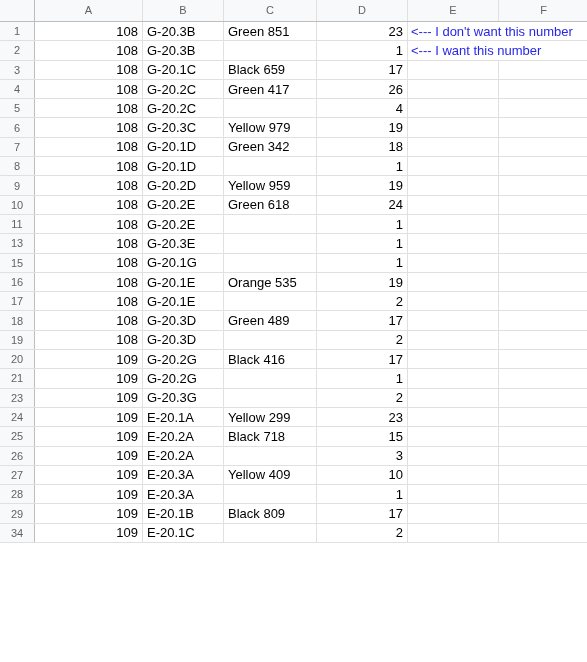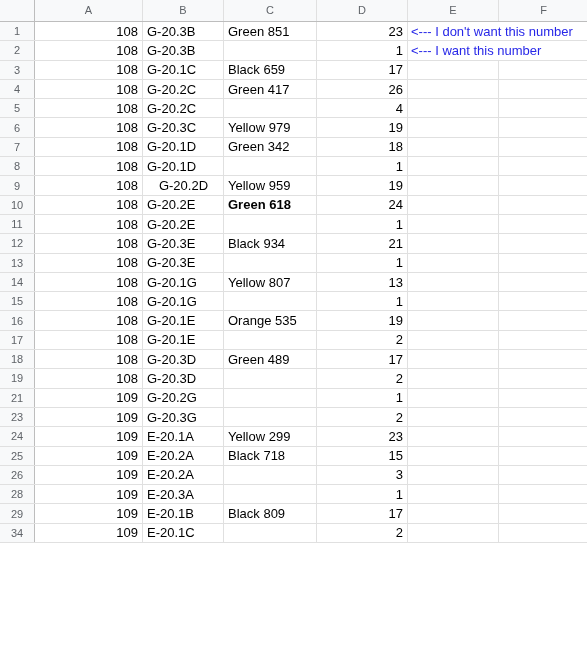--- a/index.html
+++ b/index.html
@@ -196,68 +196,50 @@
           <td class="cell num" style="width: 107px;">108</td>
           <td class="cell txt" style="width: 80px;">G-20.1D</td>
           <td class="cell txt" style="width: 92px;"></td>
           <td class="cell num" style="width: 90px;">1</td>
           <td class="cell txt" style="width: 90px;"></td>
           <td class="cell txt last" style="width: 89px;"></td>
         </tr>
         <tr class="datarow">
           <td class="rowhead">9</td>
           <td class="cell num" style="width: 107px;">108</td>
-          <td class="cell txt" style="width: 80px; text-align: center;">G-20.2D</td>
+          <td class="cell txt" style="width: 80px;">G-20.2D</td>
           <td class="cell txt" style="width: 92px;">Yellow 959</td>
           <td class="cell num" style="width: 90px;">19</td>
           <td class="cell txt" style="width: 90px;"></td>
           <td class="cell txt last" style="width: 89px;"></td>
         </tr>
         <tr class="datarow">
           <td class="rowhead">10</td>
           <td class="cell num" style="width: 107px;">108</td>
           <td class="cell txt" style="width: 80px;">G-20.2E</td>
-          <td class="cell txt" style="width: 92px; font-weight: bold;">Green 618</td>
+          <td class="cell txt" style="width: 92px;">Green 618</td>
           <td class="cell num" style="width: 90px;">24</td>
           <td class="cell txt" style="width: 90px;"></td>
           <td class="cell txt last" style="width: 89px;"></td>
         </tr>
         <tr class="datarow">
           <td class="rowhead">11</td>
           <td class="cell num" style="width: 107px;">108</td>
           <td class="cell txt" style="width: 80px;">G-20.2E</td>
           <td class="cell txt" style="width: 92px;"></td>
           <td class="cell num" style="width: 90px;">1</td>
           <td class="cell txt" style="width: 90px;"></td>
           <td class="cell txt last" style="width: 89px;"></td>
         </tr>
         <tr class="datarow">
-          <td class="rowhead">12</td>
+          <td class="rowhead">13</td>
           <td class="cell num" style="width: 107px;">108</td>
           <td class="cell txt" style="width: 80px;">G-20.3E</td>
-          <td class="cell txt" style="width: 92px;">Black 934</td>
-          <td class="cell num" style="width: 90px;">21</td>
-          <td class="cell txt" style="width: 90px;"></td>
-          <td class="cell txt last" style="width: 89px;"></td>
-        </tr>
-        <tr class="datarow">
-          <td class="rowhead">13</td>
-          <td class="cell num" style="width: 107px;">108</td>
-          <td class="cell txt" style="width: 80px;">G-20.3E</td>
-          <td class="cell txt" style="width: 92px;"></td>
-          <td class="cell num" style="width: 90px;">1</td>
-          <td class="cell txt" style="width: 90px;"></td>
-          <td class="cell txt last" style="width: 89px;"></td>
-        </tr>
-        <tr class="datarow">
-          <td class="rowhead">14</td>
-          <td class="cell num" style="width: 107px;">108</td>
-          <td class="cell txt" style="width: 80px;">G-20.1G</td>
-          <td class="cell txt" style="width: 92px;">Yellow 807</td>
-          <td class="cell num" style="width: 90px;">13</td>
+          <td class="cell txt" style="width: 92px;"></td>
+          <td class="cell num" style="width: 90px;">1</td>
           <td class="cell txt" style="width: 90px;"></td>
           <td class="cell txt last" style="width: 89px;"></td>
         </tr>
         <tr class="datarow">
           <td class="rowhead">15</td>
           <td class="cell num" style="width: 107px;">108</td>
           <td class="cell txt" style="width: 80px;">G-20.1G</td>
           <td class="cell txt" style="width: 92px;"></td>
           <td class="cell num" style="width: 90px;">1</td>
           <td class="cell txt" style="width: 90px;"></td>
@@ -293,20 +275,29 @@
         <tr class="datarow">
           <td class="rowhead">19</td>
           <td class="cell num" style="width: 107px;">108</td>
           <td class="cell txt" style="width: 80px;">G-20.3D</td>
           <td class="cell txt" style="width: 92px;"></td>
           <td class="cell num" style="width: 90px;">2</td>
           <td class="cell txt" style="width: 90px;"></td>
           <td class="cell txt last" style="width: 89px;"></td>
         </tr>
         <tr class="datarow">
+          <td class="rowhead">20</td>
+          <td class="cell num" style="width: 107px;">109</td>
+          <td class="cell txt" style="width: 80px;">G-20.2G</td>
+          <td class="cell txt" style="width: 92px;">Black 416</td>
+          <td class="cell num" style="width: 90px;">17</td>
+          <td class="cell txt" style="width: 90px;"></td>
+          <td class="cell txt last" style="width: 89px;"></td>
+        </tr>
+        <tr class="datarow">
           <td class="rowhead">21</td>
           <td class="cell num" style="width: 107px;">109</td>
           <td class="cell txt" style="width: 80px;">G-20.2G</td>
           <td class="cell txt" style="width: 92px;"></td>
           <td class="cell num" style="width: 90px;">1</td>
           <td class="cell txt" style="width: 90px;"></td>
           <td class="cell txt last" style="width: 89px;"></td>
         </tr>
         <tr class="datarow">
           <td class="rowhead">23</td>
@@ -338,20 +329,29 @@
         <tr class="datarow">
           <td class="rowhead">26</td>
           <td class="cell num" style="width: 107px;">109</td>
           <td class="cell txt" style="width: 80px;">E-20.2A</td>
           <td class="cell txt" style="width: 92px;"></td>
           <td class="cell num" style="width: 90px;">3</td>
           <td class="cell txt" style="width: 90px;"></td>
           <td class="cell txt last" style="width: 89px;"></td>
         </tr>
         <tr class="datarow">
+          <td class="rowhead">27</td>
+          <td class="cell num" style="width: 107px;">109</td>
+          <td class="cell txt" style="width: 80px;">E-20.3A</td>
+          <td class="cell txt" style="width: 92px;">Yellow 409</td>
+          <td class="cell num" style="width: 90px;">10</td>
+          <td class="cell txt" style="width: 90px;"></td>
+          <td class="cell txt last" style="width: 89px;"></td>
+        </tr>
+        <tr class="datarow">
           <td class="rowhead">28</td>
           <td class="cell num" style="width: 107px;">109</td>
           <td class="cell txt" style="width: 80px;">E-20.3A</td>
           <td class="cell txt" style="width: 92px;"></td>
           <td class="cell num" style="width: 90px;">1</td>
           <td class="cell txt" style="width: 90px;"></td>
           <td class="cell txt last" style="width: 89px;"></td>
         </tr>
         <tr class="datarow">
           <td class="rowhead">29</td>

